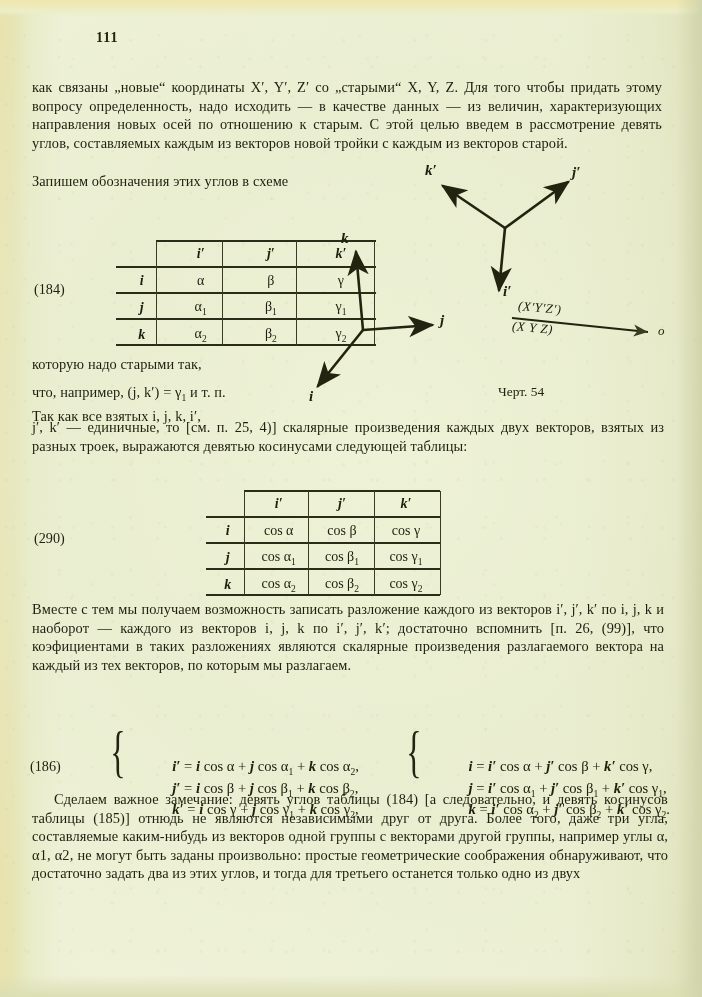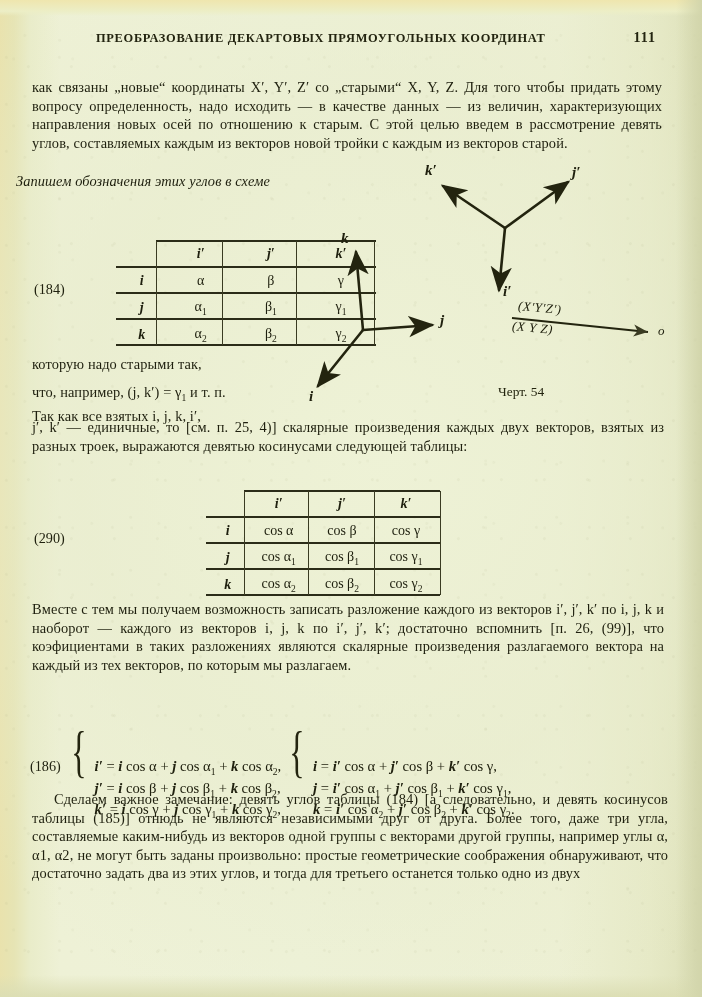--- a/index.html
+++ b/index.html
@@ -53,21 +53,21 @@
   .para{
     position:absolute;
     font-size:14.4px;line-height:18.6px;
     text-align:justify;color:#1e1f0e;
     letter-spacing:.1px;
   }
   .bo{font-weight:700;}
   .sub{font-size:9.6px;vertical-align:sub;font-style:normal;}
 
   #p1{left:32px;top:78px;width:630px;}
-  #p2{left:16px;top:172px;width:300px;font-style:italic;}
+  #p2{left:32px;top:172px;width:300px;}
   #p3{left:32px;top:355px;width:300px;}
   #p4{left:32px;top:418px;width:632px;}
   #p5{left:32px;top:600px;width:632px;}
   #p6{left:32px;top:706px;width:330px;}
   #p7{left:32px;top:790px;width:636px;}
 
   .indent{text-indent:22px;display:block;}
 
   
   .tblwrap{position:absolute;}
@@ -92,21 +92,21 @@
   #t184 .col{width:62px;}
 
   
   #t185{left:208px;top:490px;}
   #t185 table{width:230px;}
   #t185 table td,#t185 table th{height:25px;}
 
   
   #eq186{position:absolute;left:30px;top:724px;width:640px;
          font-size:14.6px;line-height:21.5px;}
-  .eqrow{display:flex;align-items:baseline;}
+  .eqrow{display:flex;align-items:baseline;justify-content:space-between;}
   .brace{
     font-size:58px;line-height:56px;font-weight:300;
     margin:0 2px;color:#23240f;
     transform:scaleX(.55);display:inline-block;
   }
   .eqcol{white-space:nowrap;}
   .eqcol div{height:21.5px;}
 
   
   #figure{position:absolute;left:300px;top:160px;width:392px;height:250px;}
@@ -120,21 +120,20 @@
 
 <div id="page"></div>
 <div id="grain"></div>
 <div id="edge-top"></div>
 <div id="edge-bottom"></div>
 <div id="edge-right"></div>
 
 <div id="content">
 
   <div class="runhead">
-    <span class="title">ПРЕОБРАЗОВАНИЕ ДЕКАРТОВЫХ ПРЯМОУГОЛЬНЫХ КООРДИНАТ</span>
     <span class="pageno">111</span>
   </div>
 
   <div class="para" id="p1">как связаны „новые“ координаты X′, Y′, Z′ со „старыми“ X, Y, Z. Для того чтобы придать этому вопросу определенность, надо исходить — в качестве данных — из величин, характеризующих направления новых осей по отношению к старым. С этой целью введем в рассмотрение девять углов, составляемых каждым из векторов новой тройки с каждым из векторов старой.</div>
 
   <div class="para" id="p2">Запишем обозначения этих углов в схеме</div>
 
   <div class="eqno" style="left:34px;top:281px;text-align:center;">(184)</div>
   <div class="tblwrap" id="t184">
 

